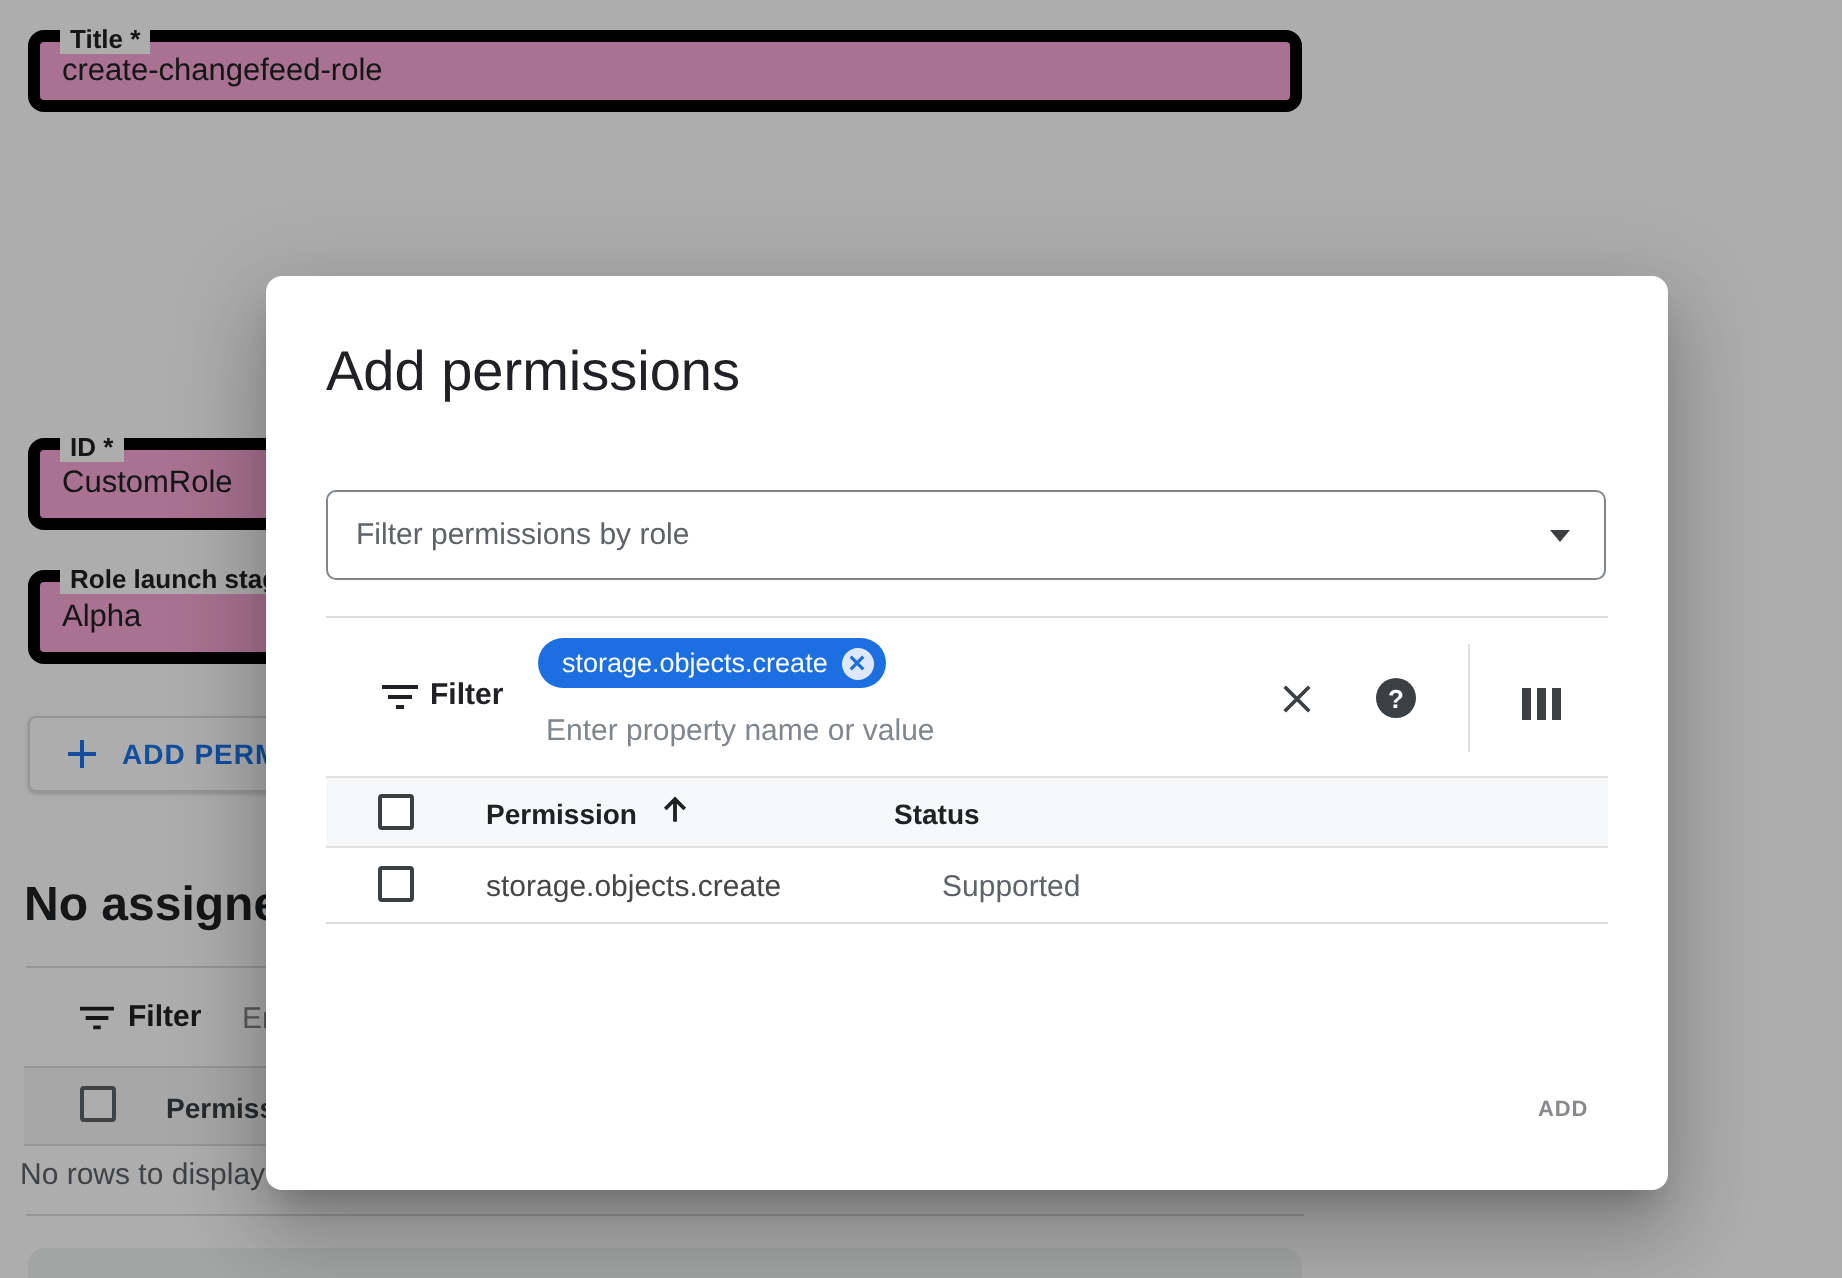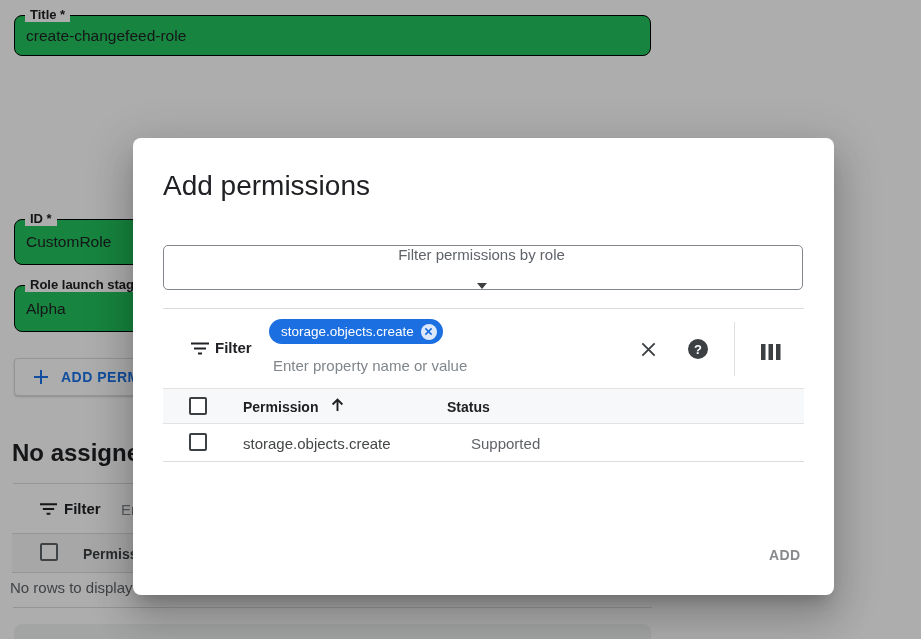--- a/index.html
+++ b/index.html
@@ -1,20 +1,20 @@
 <!DOCTYPE html>
 <html><head>
 <meta charset="utf-8">
 <style>
   html,body{margin:0;padding:0;background:#e8e8e8;}
   *{box-sizing:border-box;font-family:"Liberation Sans","DejaVu Sans",sans-serif;}
   .stage{position:relative;width:921px;height:639px;overflow:hidden;background:#fff;}
 
   
-  .field{position:absolute;background:#22c55e;border:1px solid #000000;border-radius:8px;text-align:center;}
+  .field{position:absolute;background:#f9a8d4;border:6px solid #000000;border-radius:8px;text-align:center;}
   .field-label{position:absolute;top:-9px;left:10px;background:#fff;padding:0 5px;
     font-size:13px;font-weight:700;color:#202124;white-space:nowrap;}
   .field-value{position:absolute;left:11px;font-size:15.5px;color:#202124;white-space:nowrap;}
   .v-center{top:50%;transform:translateY(-50%);}
   #bg-title{left:14px;top:15px;width:637px;height:41px;}
   #bg-desc{left:14px;top:110px;width:637px;height:54px;}
   #bg-desc .field-value{top:11px;}
   #bg-id{left:14px;top:219px;width:637px;height:46px;}
   #bg-stage{left:14px;top:285px;width:637px;height:47px;}
   .counter{position:absolute;left:0;top:64px;width:641px;text-align:right;
@@ -47,21 +47,21 @@
   .backdrop{position:absolute;inset:0;background:rgba(0,0,0,0.32);}
 
   
   .modal{position:absolute;left:133px;top:138px;width:701px;height:457px;background:#fff;
     border-radius:8px;box-shadow:0 11px 15px -7px rgba(0,0,0,.2),
     0 24px 38px 3px rgba(0,0,0,.14),0 9px 46px 8px rgba(0,0,0,.12);}
   .m-title{position:absolute;left:30px;top:32px;font-size:28px;font-weight:400;
     color:#202124;white-space:nowrap;}
   .m-dropdown{position:absolute;left:30px;top:107px;width:640px;height:45px;
     border:1px solid #80868b;border-radius:5px;display:flex;align-items:center;
-    justify-content:space-between;padding:0 17px 0 14px;cursor:pointer;flex-direction:column;}
+    justify-content:space-between;padding:0 17px 0 14px;cursor:pointer;}
   .m-dropdown .ph{font-size:15px;color:#5f6368;}
   .caret{width:0;height:0;border-left:5px solid transparent;border-right:5px solid transparent;
     border-top:6px solid #3c4043;}
   .m-div1{left:30px;top:170px;width:641px;}
   .m-filter-icon{position:absolute;left:58px;top:204px;color:#202124;}
   .m-filter-label{position:absolute;left:82px;top:201px;font-size:15px;font-weight:700;color:#202124;}
   .chip{position:absolute;left:136px;top:181px;height:25px;border-radius:13px;
     display:flex;align-items:center;gap:7px;padding:0 6px 0 12px;cursor:pointer;}
   .chip .chip-label{font-size:13.5px;color:#fff;white-space:nowrap;}
   .chip-x{width:16px;height:16px;border-radius:50%;background:rgba(255,255,255,.85);
@@ -87,21 +87,21 @@
   .m-sort{position:absolute;left:196px;top:258px;color:#202124;cursor:pointer;}
   .m-th-status{position:absolute;left:314px;top:261px;font-size:14px;font-weight:700;color:#202124;}
   #m-cb-row{left:56px;top:295px;}
   .m-cell-perm{position:absolute;left:110px;top:297px;font-size:15px;color:#444746;white-space:nowrap;}
   .m-cell-status{position:absolute;left:314px;top:297px;font-size:15px;color:#5f6368;white-space:nowrap;margin-left:24px;}
   .m-rowdiv{left:30px;top:323px;width:641px;}
   .btn-cancel{position:absolute;left:515px;top:398px;width:95px;height:37px;background:#fff;
     border:1px solid #dcdcdc;border-radius:8px;box-shadow:0 1px 3px rgba(0,0,0,.15);
     font-size:14px;font-weight:700;letter-spacing:.4px;color:#3c4043;cursor:pointer;}
   .btn-add{position:absolute;left:628px;top:398px;height:37px;background:none;border:none;
-    font-size:14px;font-weight:700;letter-spacing:.4px;color:#87898c;padding:0 8px;cursor:default;}
+    font-size:11px;font-weight:700;letter-spacing:.4px;color:#87898c;padding:0 8px;cursor:default;}
 </style>
 </head>
 <body>
 
 <div class="stage">
 
   <div class="field" id="bg-title">
     <span class="field-label">Title *</span>
     <span class="field-value v-center">create-changefeed-role</span>
   </div>

